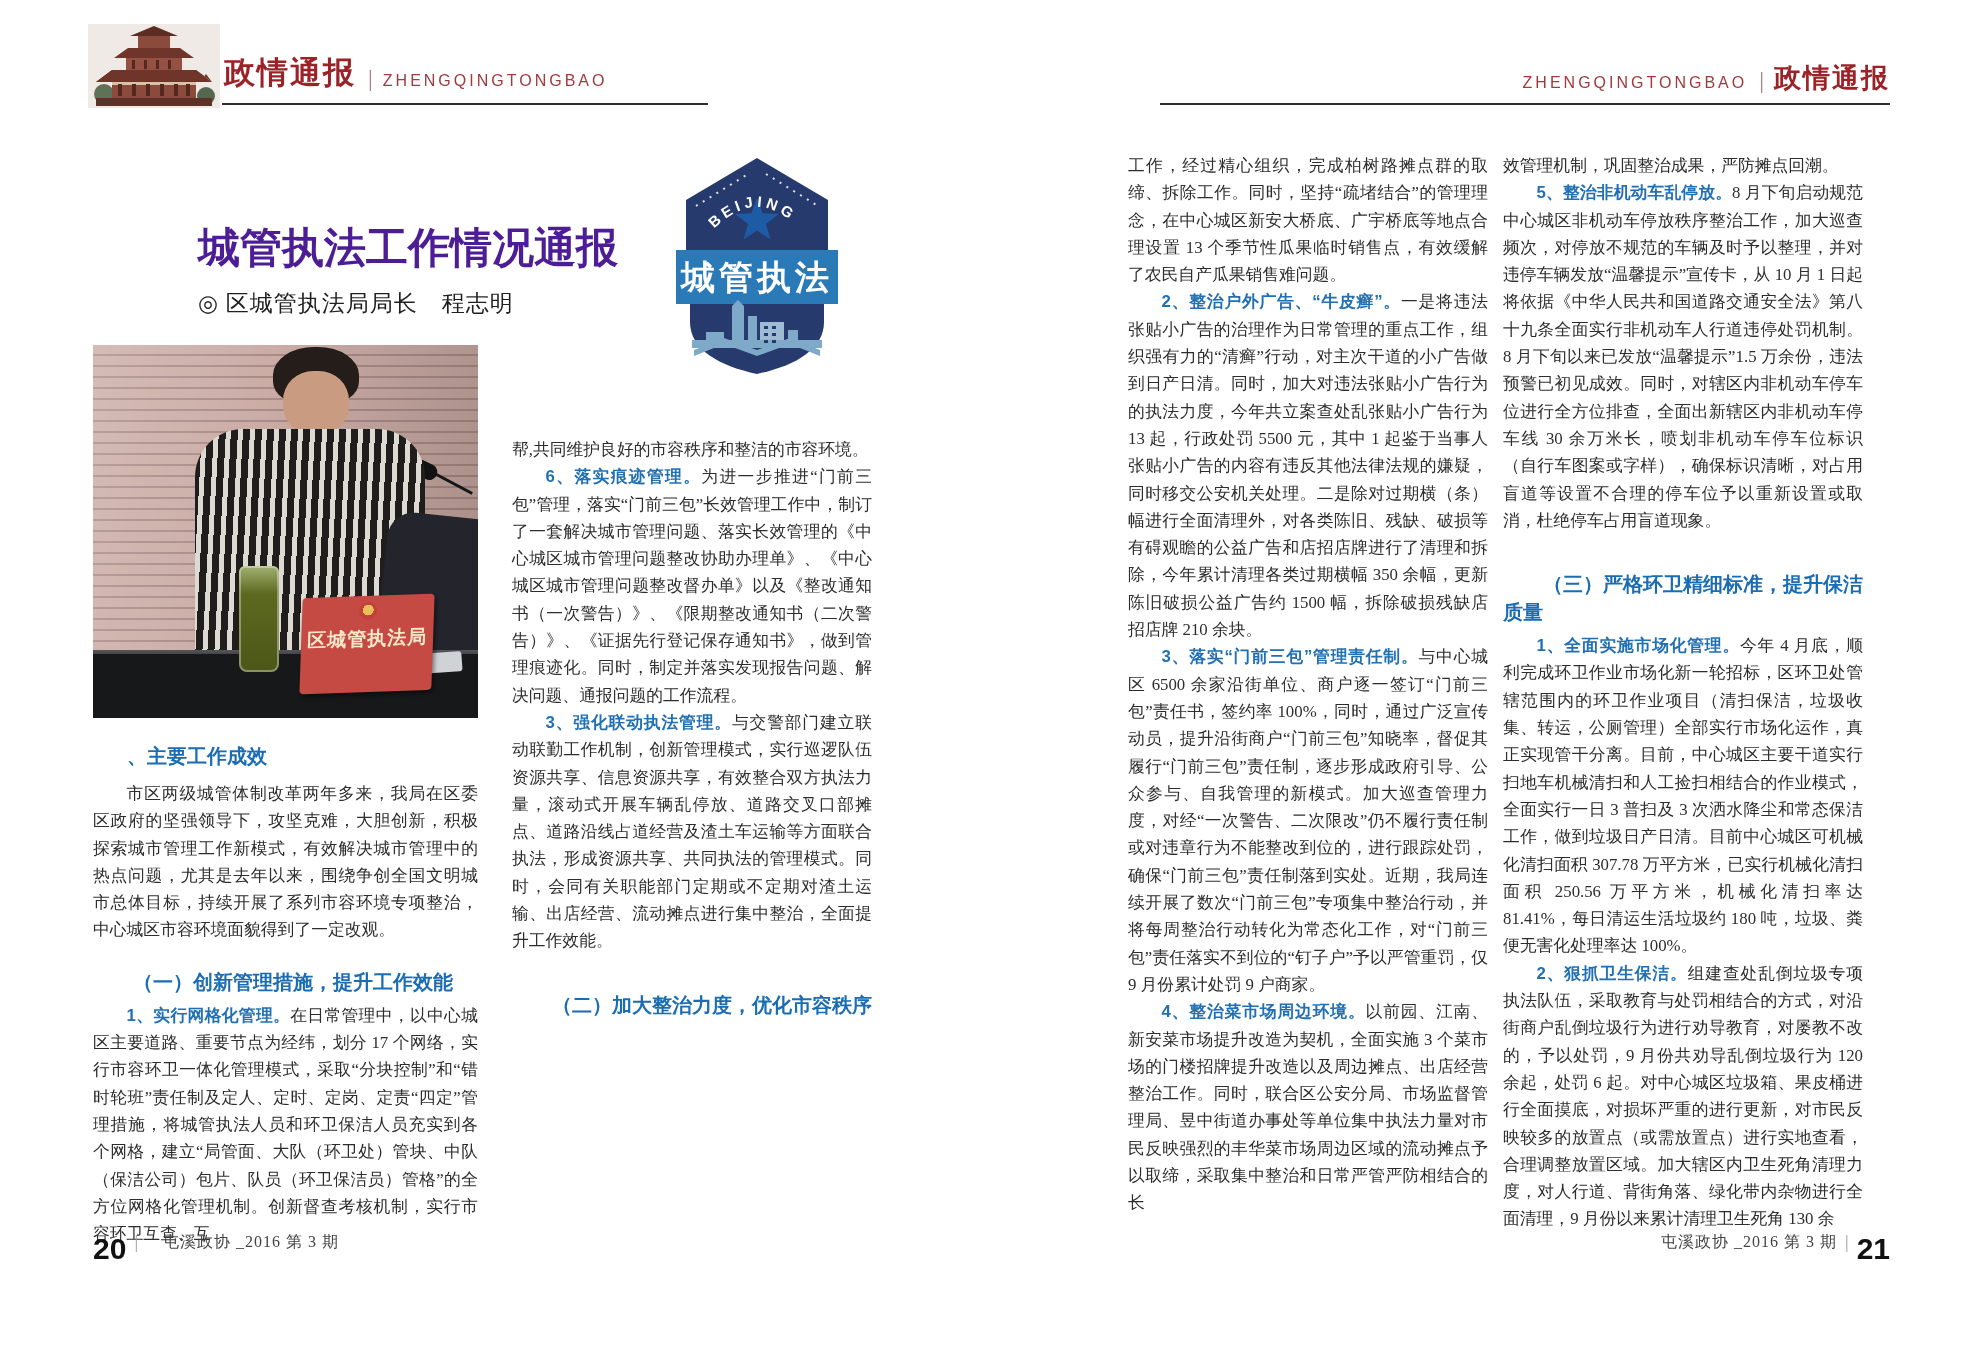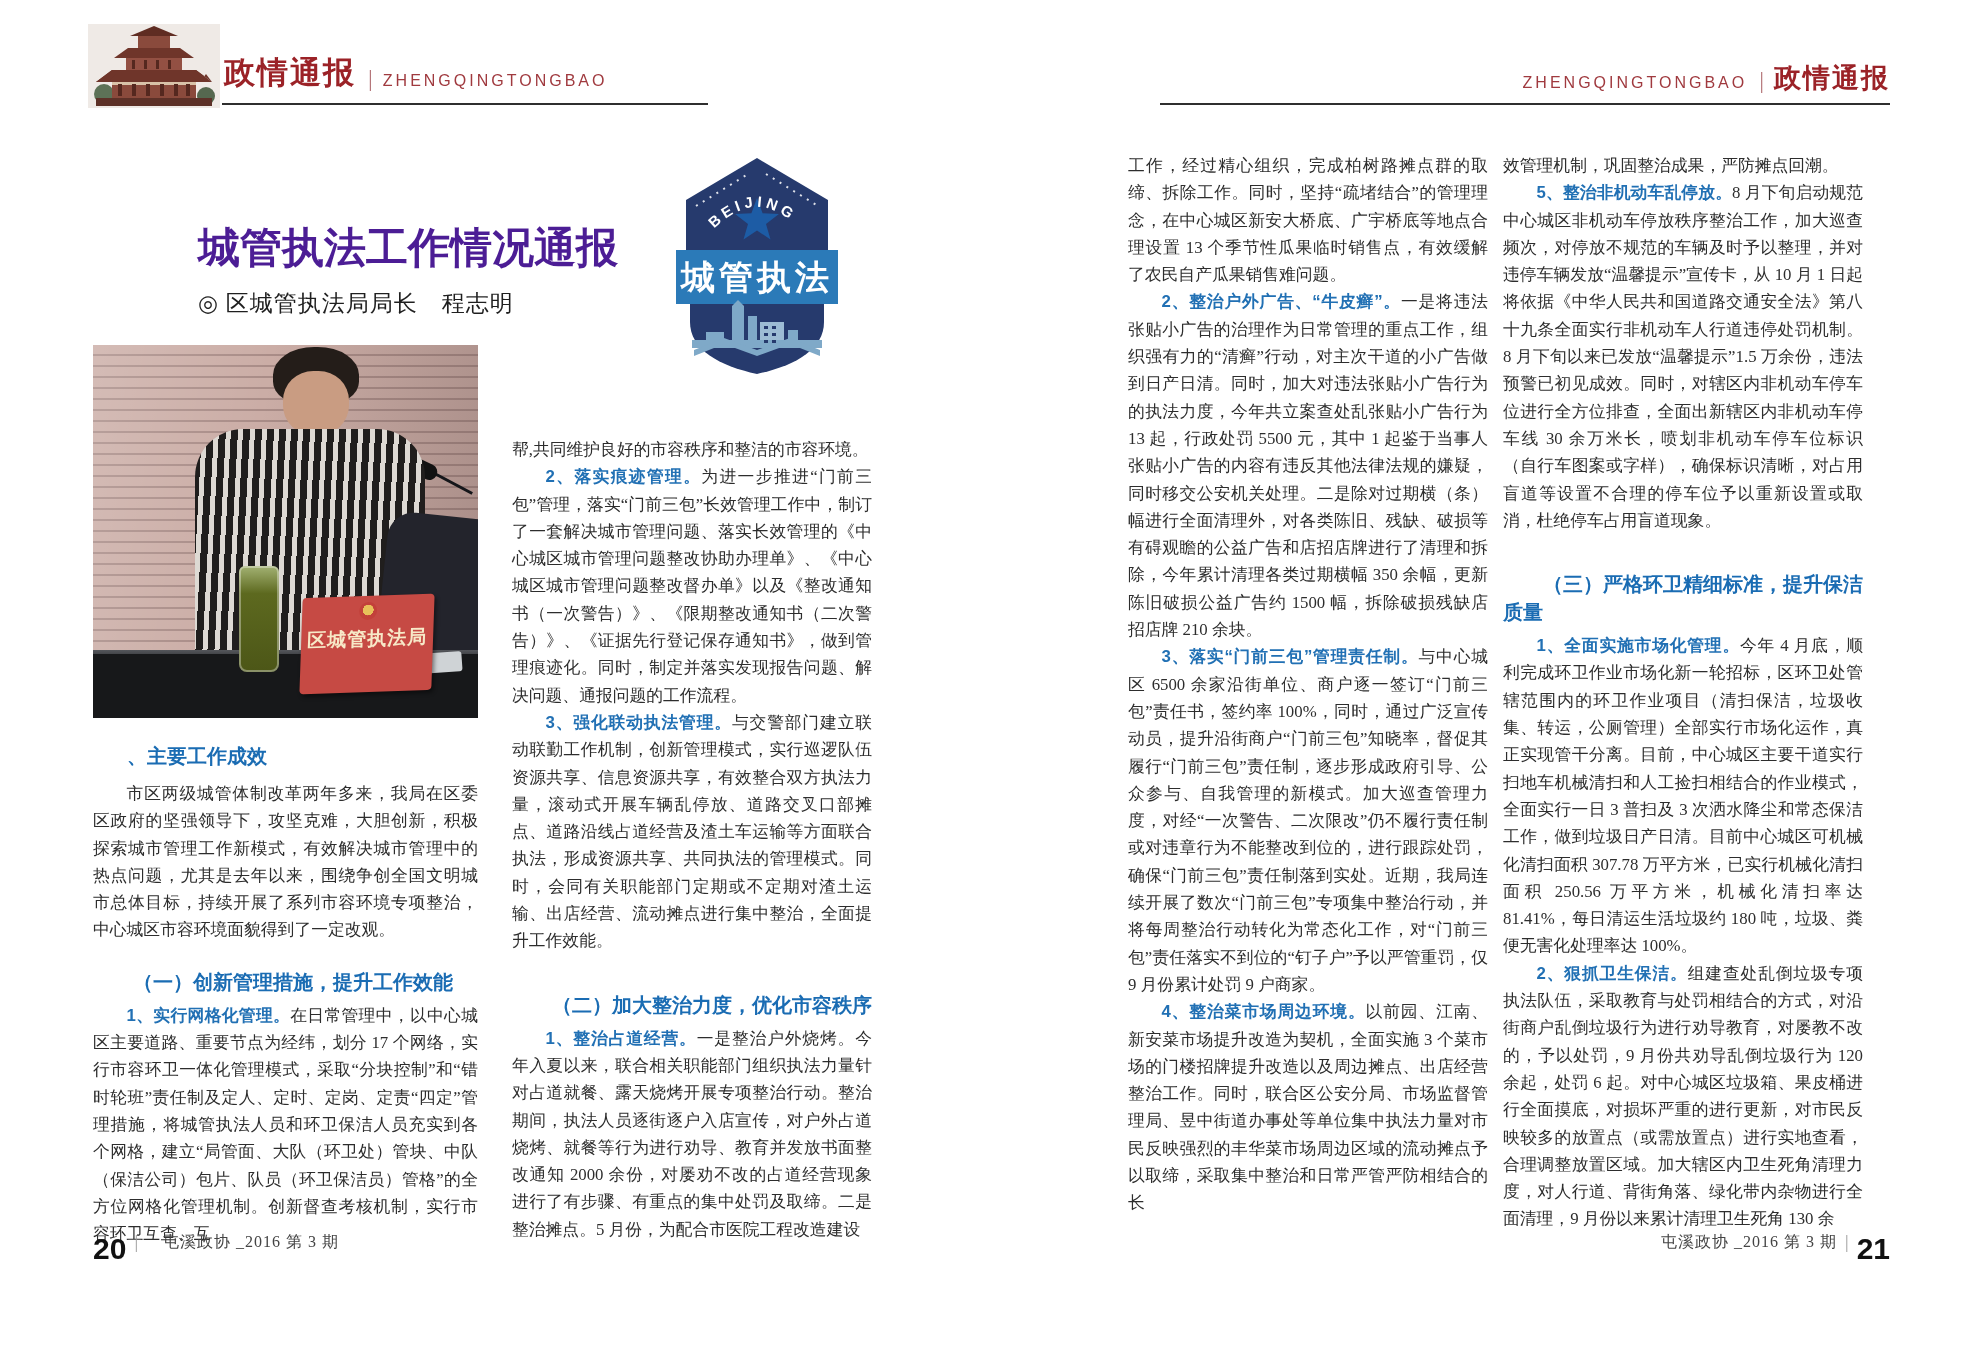--- a/index.html
+++ b/index.html
@@ -176,24 +176,23 @@
 
   <div class="col col-1">
     <div class="col-head first">、主要工作成效</div>
     <p class="body indent"><span>市区两级城管体制改革两年多来，我局在区委区政府的坚强领导下，攻坚克难，大胆创新，积极探索城市管理工作新模式，有效解决城市管理中的热点问题，尤其是去年以来，围绕争创全国文明城市总体目标，持续开展了系列市容环境专项整治，中心城区市容环境面貌得到了一定改观。</span></p>
     <div class="col-head">（一）创新管理措施，提升工作效能</div>
     <p class="body indent"><span class="lead">1、实行网格化管理。</span><span>在日常管理中，以中心城区主要道路、重要节点为经纬，划分 17 个网络，实行市容环卫一体化管理模式，采取“分块控制”和“错时轮班”责任制及定人、定时、定岗、定责“四定”管理措施，将城管执法人员和环卫保洁人员充实到各个网格，建立“局管面、大队（环卫处）管块、中队（保洁公司）包片、队员（环卫保洁员）管格”的全方位网格化管理机制。创新督查考核机制，实行市容环卫互查、互</span></p>
   </div>
 
   <div class="col col-2">
     <p class="body"><span>帮,共同维护良好的市容秩序和整洁的市容环境。</span></p>
-    <p class="body indent"><span class="lead">2、落实痕迹管理。</span><span>为进一步推进“门前三包”管理，落实“门前三包”长效管理工作中，制订了一套解决城市管理问题、落实长效管理的《中心城区城市管理问题整改协助办理单》、《中心城区城市管理问题整改督办单》以及《整改通知书（一次警告）》、《限期整改通知书（二次警告）》、《证据先行登记保存通知书》，做到管理痕迹化。同时，制定并落实发现报告问题、解决问题、通报问题的工作流程。</span></p>
+    <p class="body indent"><span class="lead">6、落实痕迹管理。</span><span>为进一步推进“门前三包”管理，落实“门前三包”长效管理工作中，制订了一套解决城市管理问题、落实长效管理的《中心城区城市管理问题整改协助办理单》、《中心城区城市管理问题整改督办单》以及《整改通知书（一次警告）》、《限期整改通知书（二次警告）》、《证据先行登记保存通知书》，做到管理痕迹化。同时，制定并落实发现报告问题、解决问题、通报问题的工作流程。</span></p>
     <p class="body indent"><span class="lead">3、强化联动执法管理。</span><span>与交警部门建立联动联勤工作机制，创新管理模式，实行巡逻队伍资源共享、信息资源共享，有效整合双方执法力量，滚动式开展车辆乱停放、道路交叉口部摊点、道路沿线占道经营及渣土车运输等方面联合执法，形成资源共享、共同执法的管理模式。同时，会同有关职能部门定期或不定期对渣土运输、出店经营、流动摊点进行集中整治，全面提升工作效能。</span></p>
     <div class="col-head wide-gap">（二）加大整治力度，优化市容秩序</div>
-    <p class="body indent"><span class="lead">1、整治占道经营。</span><span>一是整治户外烧烤。今年入夏以来，联合相关职能部门组织执法力量针对占道就餐、露天烧烤开展专项整治行动。整治期间，执法人员逐街逐户入店宣传，对户外占道烧烤、就餐等行为进行劝导、教育并发放书面整改通知 2000 余份，对屡劝不改的占道经营现象进行了有步骤、有重点的集中处罚及取缔。二是整治摊点。5 月份，为配合市医院工程改造建设</span></p>
   </div>
 
   <div class="col col-3">
     <p class="body"><span>工作，经过精心组织，完成柏树路摊点群的取缔、拆除工作。同时，坚持“疏堵结合”的管理理念，在中心城区新安大桥底、广宇桥底等地点合理设置 13 个季节性瓜果临时销售点，有效缓解了农民自产瓜果销售难问题。</span></p>
     <p class="body indent"><span class="lead">2、整治户外广告、“牛皮癣”。</span><span>一是将违法张贴小广告的治理作为日常管理的重点工作，组织强有力的“清癣”行动，对主次干道的小广告做到日产日清。同时，加大对违法张贴小广告行为的执法力度，今年共立案查处乱张贴小广告行为 13 起，行政处罚 5500 元，其中 1 起鉴于当事人张贴小广告的内容有违反其他法律法规的嫌疑，同时移交公安机关处理。二是除对过期横（条）幅进行全面清理外，对各类陈旧、残缺、破损等有碍观瞻的公益广告和店招店牌进行了清理和拆除，今年累计清理各类过期横幅 350 余幅，更新陈旧破损公益广告约 1500 幅，拆除破损残缺店招店牌 210 余块。</span></p>
     <p class="body indent"><span class="lead">3、落实“门前三包”管理责任制。</span><span>与中心城区 6500 余家沿街单位、商户逐一签订“门前三包”责任书，签约率 100%，同时，通过广泛宣传动员，提升沿街商户“门前三包”知晓率，督促其履行“门前三包”责任制，逐步形成政府引导、公众参与、自我管理的新模式。加大巡查管理力度，对经“一次警告、二次限改”仍不履行责任制或对违章行为不能整改到位的，进行跟踪处罚，确保“门前三包”责任制落到实处。近期，我局连续开展了数次“门前三包”专项集中整治行动，并将每周整治行动转化为常态化工作，对“门前三包”责任落实不到位的“钉子户”予以严管重罚，仅 9 月份累计处罚 9 户商家。</span></p>
     <p class="body indent"><span class="lead">4、整治菜市场周边环境。</span><span>以前园、江南、新安菜市场提升改造为契机，全面实施 3 个菜市场的门楼招牌提升改造以及周边摊点、出店经营整治工作。同时，联合区公安分局、市场监督管理局、昱中街道办事处等单位集中执法力量对市民反映强烈的丰华菜市场周边区域的流动摊点予以取缔，采取集中整治和日常严管严防相结合的长</span></p>
   </div>
 
   <div class="col col-4">

